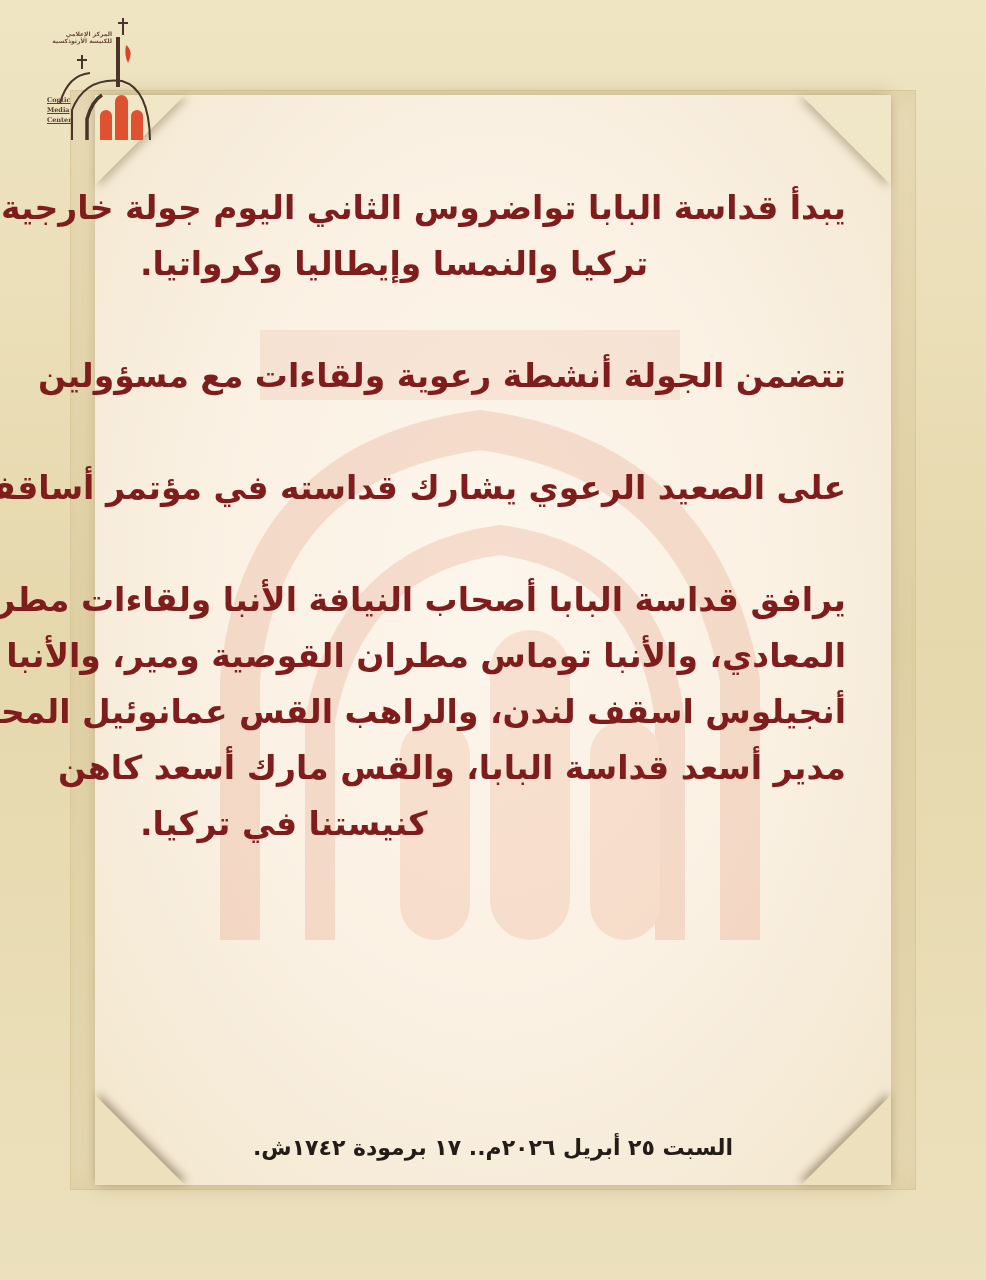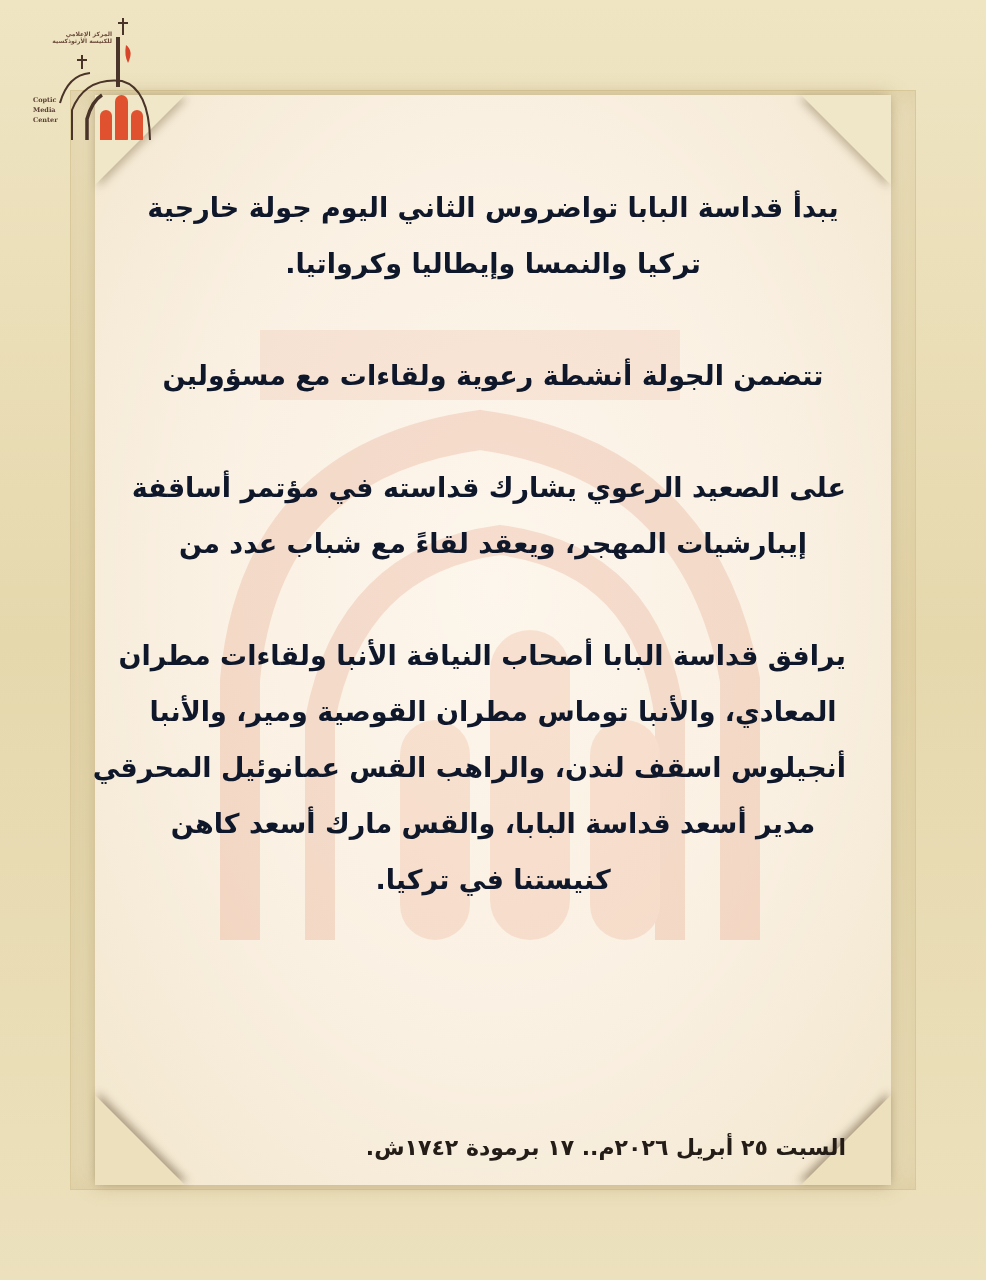--- a/index.html
+++ b/index.html
@@ -50,34 +50,34 @@
     }
     .logo {
       position: absolute; left: 30px; top: 15px; width: 125px; height: 125px;
     }
     .logo-ar {
       position: absolute; left: 44px; top: 30px; width: 68px;
       font-size: 6px; line-height: 7px; color: #6b4a3a; text-align: right;
       direction: rtl; font-weight: bold;
     }
     .logo-en {
-      position: absolute; left: 33px; top: 95px;
+      position: absolute; left: 47px; top: 95px;
       font-family: "DejaVu Serif", serif; font-size: 6.5px; line-height: 10px;
-      font-weight: bold; color: #5a3f35;
+      font-weight: bold; color: #5a3f35; text-decoration: underline;
     }
     .content {
       position: absolute; left: 140px; top: 180px; width: 706px;
-      direction: rtl; text-align: center; color: #0f172a;
-      font-weight: bold; font-size: 27px; line-height: 56px;
+      direction: rtl; text-align: left; color: #7f1d1d;
+      font-weight: bold; font-size: 33px; line-height: 56px;
     }
     .para { margin: 0 0 56px 0; }
     .para .line { display: block; white-space: nowrap; }
     .date {
       position: absolute; left: 140px; top: 1128px; width: 706px;
-      direction: rtl; text-align: right; color: #231c17;
+      direction: rtl; text-align: center; color: #231c17;
       font-weight: bold; font-size: 22px; line-height: 40px;
     }
   </style>
 </head>
 <body>
 
 <div class="outer-frame"></div>
 <div class="frame-border"></div>
 <div class="paper"></div>
 <div class="corner corner-tl"></div>
@@ -127,21 +127,20 @@
 <div class="content">
   <p class="para">
     <span class="line">يبدأ قداسة البابا تواضروس الثاني اليوم جولة خارجية</span>
     <span class="line">تركيا والنمسا وإيطاليا وكرواتيا.</span>
   </p>
   <p class="para">
     <span class="line">تتضمن الجولة أنشطة رعوية ولقاءات مع مسؤولين</span>
   </p>
   <p class="para">
     <span class="line">على الصعيد الرعوي يشارك قداسته في مؤتمر أساقفة</span>
-    <span class="line">إيبارشيات المهجر، ويعقد لقاءً مع شباب عدد من</span>
   </p>
   <p class="para">
     <span class="line">يرافق قداسة البابا أصحاب النيافة الأنبا ولقاءات مطران</span>
     <span class="line">المعادي، والأنبا توماس مطران القوصية ومير، والأنبا</span>
     <span class="line">أنجيلوس اسقف لندن، والراهب القس عمانوئيل المحرقي</span>
     <span class="line">مدير أسعد قداسة البابا، والقس مارك أسعد كاهن</span>
     <span class="line">كنيستنا في تركيا.</span>
   </p>
 </div>
 

